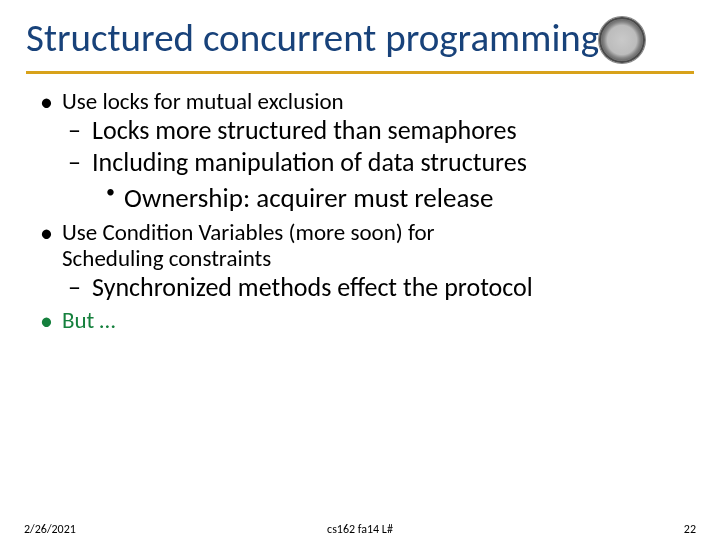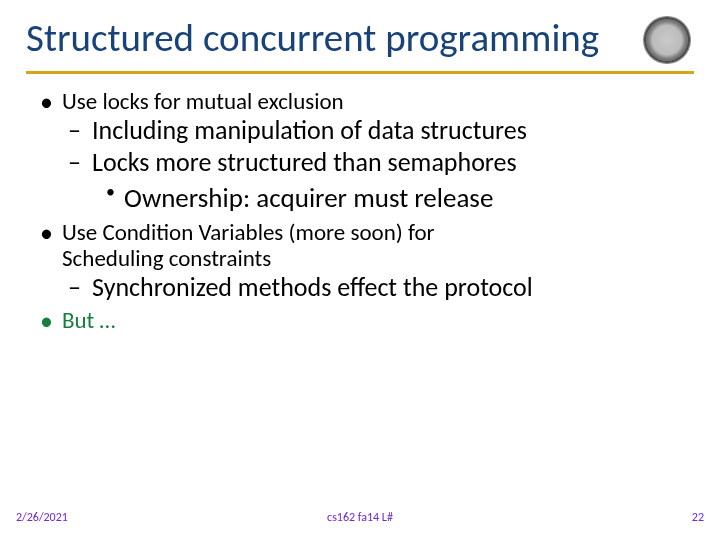--- a/index.html
+++ b/index.html
@@ -1,50 +1,50 @@
 <!DOCTYPE html>
 <html><head>
 <meta charset="utf-8">
 <style>
   * { margin: 0; padding: 0; box-sizing: border-box; }
   html, body { width: 720px; height: 540px; background: #fff; font-family: Calibri, "Segoe UI", Arial, sans-serif; color: #000; overflow: hidden; }
   .slide { position: relative; width: 720px; height: 540px; padding: 14px 26px 0 26px; }
-  .title-row { display: flex; align-items: center; justify-content: space-between; padding: 0 4px 0 0; }
+  .title-row { display: flex; align-items: center; justify-content: flex-start; padding: 0 4px 0 0; }
   .title { font-family: Calibri, "Segoe UI", Arial, sans-serif; font-size: 39px; font-weight: 400; color: #18427a; padding-bottom: 8px; }
   .underline { height: 3px; background: #d8a21a; margin-top: 2px; margin-bottom: 14px; }
   .seal { width: 46px; height: 46px; border-radius: 50%; background:
     radial-gradient(circle at 50% 50%, #c9c9c9 0%, #bcbcbc 45%, #888 55%, #6e6e6e 62%, #b0b0b0 70%, #5a5a5a 100%);
     box-shadow: inset 0 0 0 2px #4a4a4a, 0 0 0 1px #888;
     flex: 0 0 46px; margin-top: -4px; }
   .content { padding-left: 6px; }
   .b1 { font-size: 23px; font-weight: 400; margin-top: 4px; padding-left: 30px; position: relative; line-height: 1.15; }
   .b1::before { content: "•"; position: absolute; left: 8px; top: 0; font-size: 26px; }
   .b2 { font-size: 26px; font-weight: 400; margin-top: 2px; padding-left: 60px; position: relative; line-height: 1.15; }
   .b2::before { content: "–"; position: absolute; left: 36px; top: 0; font-size: 26px; }
   .b3 { font-size: 27px; font-weight: 400; margin-top: 4px; margin-bottom: 4px; padding-left: 92px; position: relative; line-height: 1.2; }
   .b3::before { content: "•"; position: absolute; left: 74px; top: 0; font-size: 18px; }
   .red { color: #15803d; }
-  .footer { position: absolute; left: 0; right: 0; bottom: 16px; display: flex; justify-content: space-between; align-items: center; font-size: 12px; color: #6d28d9; padding: 0 16px; }
+  .footer { position: absolute; left: 0; right: 0; bottom: 4px; display: flex; justify-content: space-between; align-items: center; font-size: 12px; color: #000000; padding: 0 24px; }
   .footer .center { position: absolute; left: 50%; transform: translateX(-50%); }
 </style>
 </head>
 <body>
 
 <div class="slide">
 
   <div class="title-row">
     <div class="title">Structured concurrent programming</div>
     <div class="seal"></div>
   </div>
   <div class="underline"></div>
 
   <div class="content">
     <div class="b1">Use locks for mutual exclusion</div>
+    <div class="b2">Locks more structured than semaphores</div>
     <div class="b2">Including manipulation of data structures</div>
-    <div class="b2">Locks more structured than semaphores</div>
     <div class="b3">Ownership: acquirer must release</div>
     <div class="b1">
       <span>Use Condition Variables (more soon) for</span><br>
       <span>Scheduling constraints</span>
     </div>
     <div class="b2">Synchronized methods effect the protocol</div>
     <div class="b1 red">But …</div>
   </div>
 
   <div class="footer">

